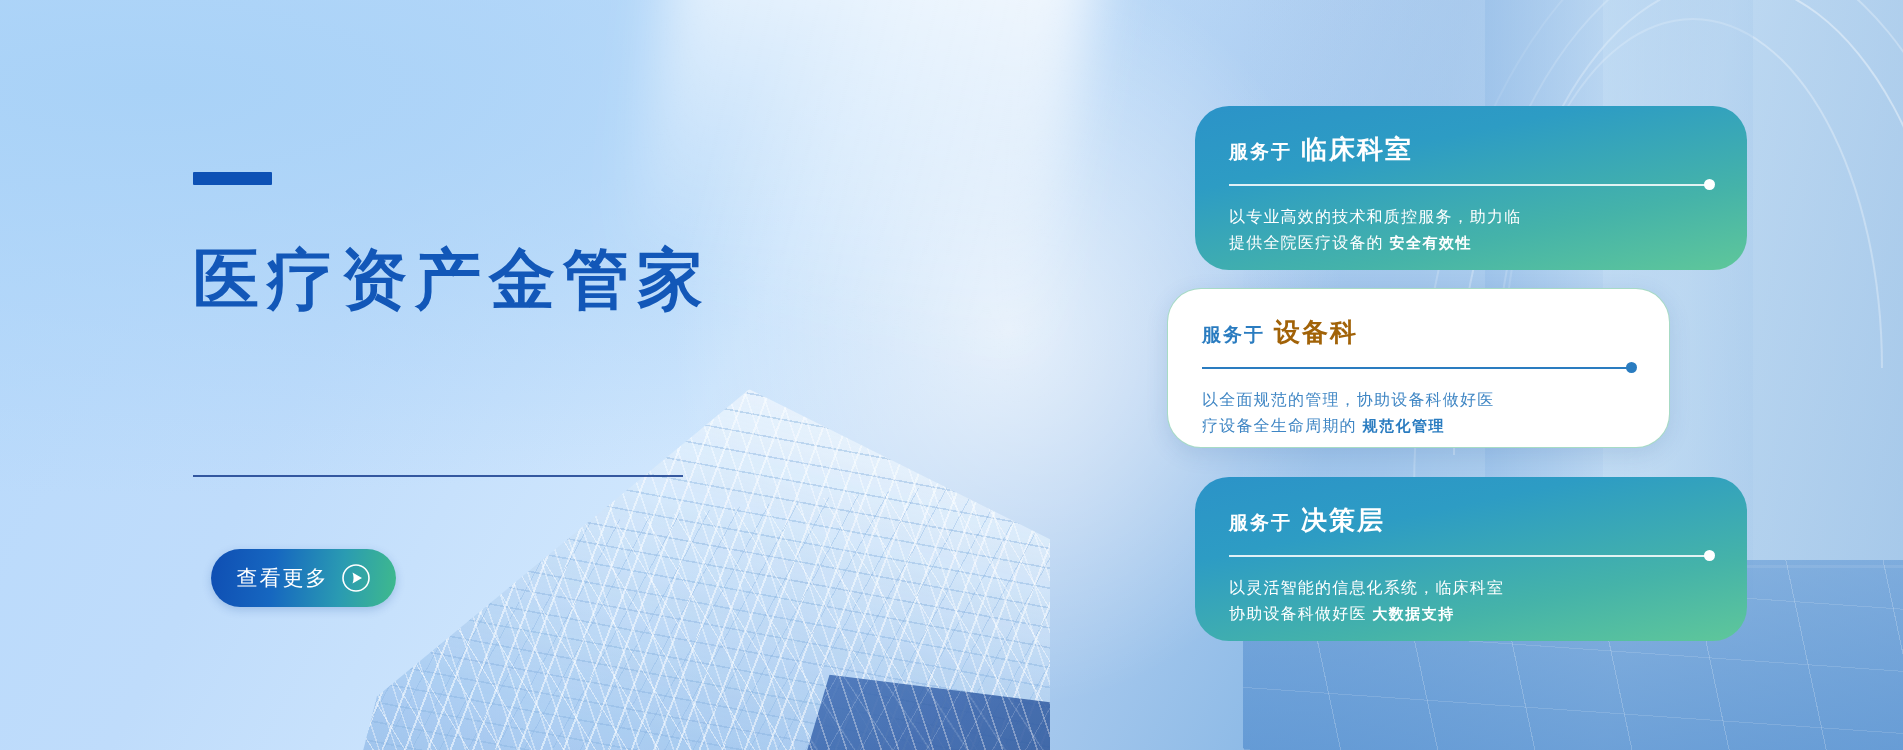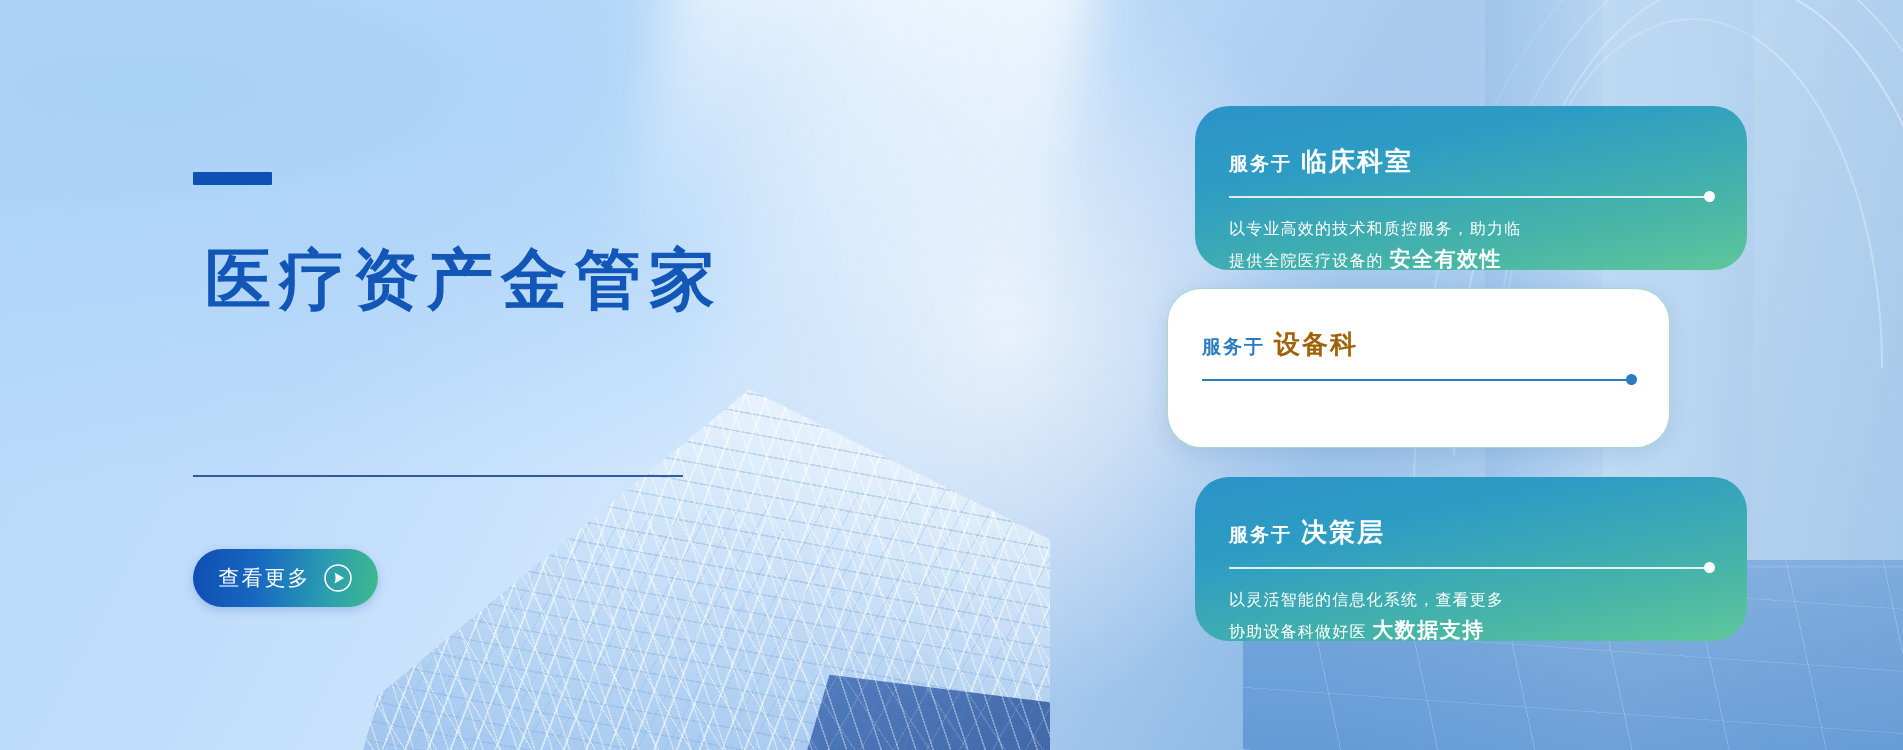--- a/index.html
+++ b/index.html
@@ -114,32 +114,32 @@
 
   
   .left-col { position:absolute; left:193px; top:0; width:560px; height:100%; }
 
   .accent-dash {
     position:absolute; left:0; top:172px;
     width:79px; height:13px; background:#0d51b5; border-radius:1px;
   }
 
   .hero-title {
-    position:absolute; left:12px; top:240px;
+    position:absolute; left:0; top:240px;
     font-size:66px; font-weight:bold; color:#1257b8;
     letter-spacing:8px; line-height:1.2; white-space:nowrap;
   }
 
   .divider {
     position:absolute; left:0; top:475px;
     width:490px; height:2px; background:#1a3f8f; opacity:.85;
   }
 
   .cta-button {
-    position:absolute; left:0; top:549px;
+    position:absolute; left:18px; top:549px;
     width:185px; height:58px; border-radius:29px;
     background:linear-gradient(97deg, #0f4eb3 0%, #1667c0 34%, #2a9bb2 70%, #3fba8c 100%);
     display:flex; align-items:center; justify-content:center; gap:12px;
     cursor:pointer; border:none;
     box-shadow:0 3px 10px rgba(24,78,160,.22);
   }
   .cta-label { color:#fff; font-size:21px; letter-spacing:2px; }
   .cta-arrow { width:30px; height:30px; display:block; }
 
   
@@ -147,30 +147,30 @@
     position:absolute; border-radius:34px; padding:26px 32px 24px 34px;
   }
   .card-1 { left:1195px; top:106px;  width:552px; height:164px;
             background:linear-gradient(168deg,#2b93c8 0%, #2d9cc4 30%, #45b3a9 70%, #5fc79a 100%); }
   .card-2 { left:1167px; top:288px;  width:503px; height:160px;
             background:#ffffff; border:1.5px solid rgba(95,190,150,.55);
             box-shadow:0 6px 22px rgba(30,80,150,.13); }
   .card-3 { left:1195px; top:477px;  width:552px; height:164px;
             background:linear-gradient(168deg,#2b93c8 0%, #2d9cc4 30%, #45b3a9 70%, #5fc79a 100%); }
 
-  .card-head { display:flex; align-items:baseline; white-space:nowrap;margin-top:12px; }
+  .card-head { display:flex; align-items:baseline; white-space:nowrap; }
   .card-head .prefix { font-size:19px; font-weight:bold; letter-spacing:2px; }
   .card-head .target { font-size:26px; font-weight:bold; letter-spacing:2px; margin-left:9px;text-align:center; }
 
   .card-rule { position:relative; margin-top:12px; height:11px; }
   .card-rule .line { position:absolute; left:0; right:9px; top:5px; height:1.5px; }
   .card-rule .dot  { position:absolute; right:0; top:0; width:11px; height:11px; border-radius:50%; }
 
   .card-desc { margin-top:14px; font-size:16px; line-height:1.62; letter-spacing:1.2px; }
-  .card-desc .strong { font-size:21px; font-weight:bold; letter-spacing:1.5px; }
+  .card-desc .strong { font-size:15px; font-weight:bold; letter-spacing:1.5px; }
 
   .card-1 .card-head, .card-3 .card-head,
   .card-1 .card-desc, .card-3 .card-desc { color:#ffffff; }
   .card-1 .card-rule .line, .card-3 .card-rule .line { background:rgba(255,255,255,.85); }
   .card-1 .card-rule .dot,  .card-3 .card-rule .dot  { background:#ffffff; }
 
   .card-2 .card-head .prefix { color:#2a7cc0; }
   .card-2 .card-head .target { color:#a16207; }
   .card-2 .card-desc { color:#3f86c4; }
   .card-2 .card-desc .strong { color:#2a7cc0; }
@@ -240,29 +240,34 @@
 
 <div class="card card-2">
   <div class="card-head">
     <span class="prefix">服务于</span>
     <span class="target">设备科</span>
   </div>
   <div class="card-rule">
     <span class="line"></span>
     <span class="dot"></span>
   </div>
+  <div class="card-desc">
+    <span>以全面规范的管理，协助设备科做好医</span><br>
+    <span>疗设备全生命周期的</span>
+    <span class="strong">规范化管理</span>
+  </div>
 </div>
 
 <div class="card card-3">
   <div class="card-head">
     <span class="prefix">服务于</span>
     <span class="target">决策层</span>
   </div>
   <div class="card-rule">
     <span class="line"></span>
     <span class="dot"></span>
   </div>
   <div class="card-desc">
-    <span>以灵活智能的信息化系统，查看更多</span><br>
+    <span>以灵活智能的信息化系统，临床科室</span><br>
     <span>协助设备科做好医</span>
     <span class="strong">大数据支持</span>
   </div>
 </div>
 
 </body></html>

